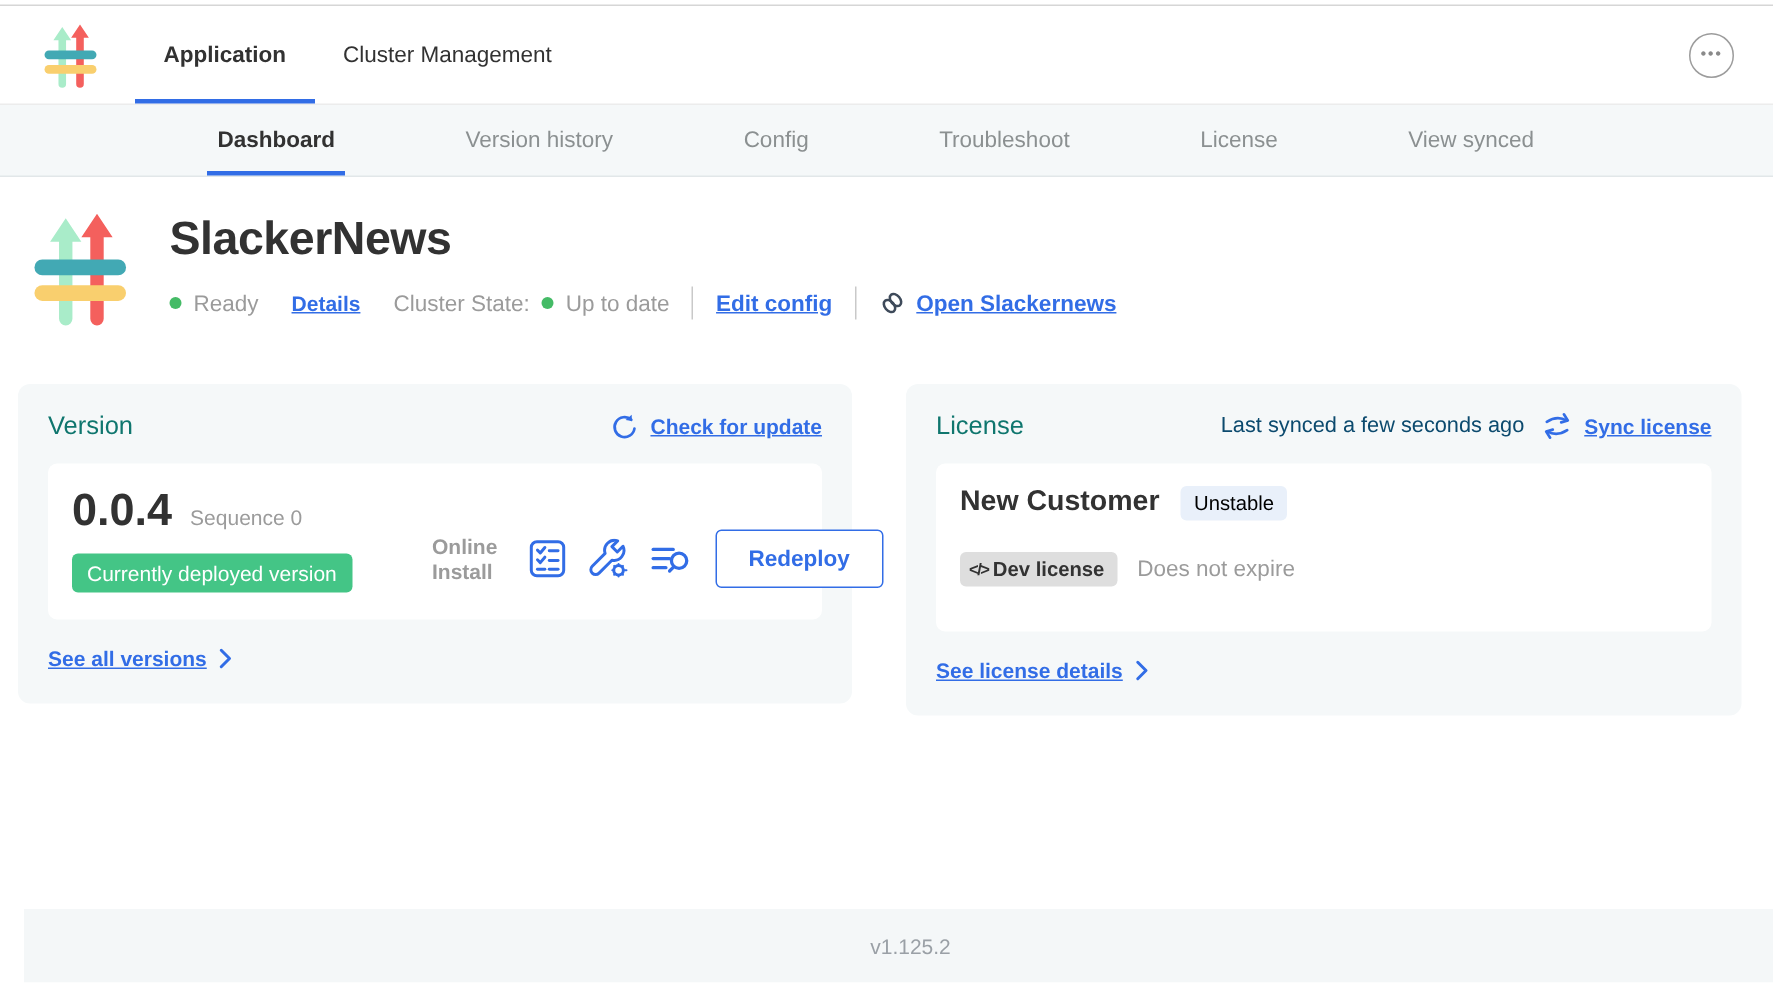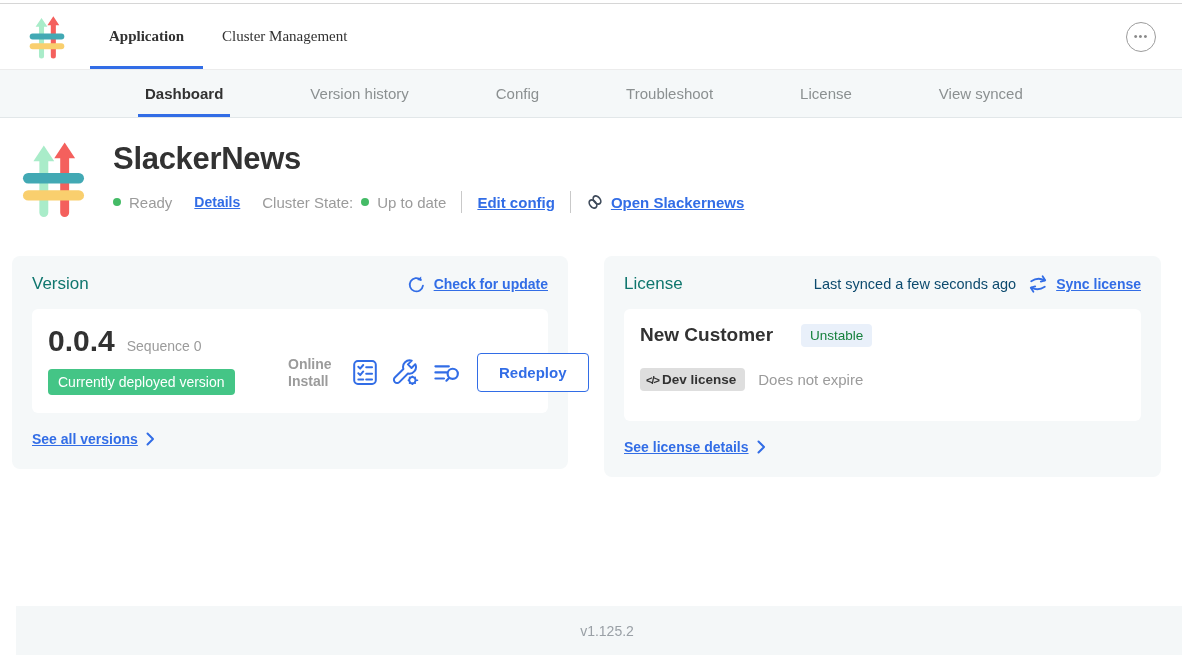--- a/index.html
+++ b/index.html
@@ -9,21 +9,21 @@
     background:#ffffff; color:#323232; position:relative; overflow:hidden;
   }
   .top-hairline { margin-top:3px; height:1px; background:#d6d6d6; }
 
   
   .primary-nav {
     height:66px; background:#fff; display:flex; align-items:stretch;
     padding-left:28px; padding-right:26px; border-bottom:1px solid #ececec;
   }
   .brand-logo { align-self:center; width:38px; height:44px; }
-  .primary-tabs { display:flex; margin-left:24px;font-family:Liberation Serif, serif; }
+  .primary-tabs { display:flex; margin-left:24px; }
   .primary-tab {
     display:flex; align-items:center; padding:0 19px; font-size:15px;
     color:#323232; cursor:pointer; border-bottom:3px solid transparent; margin-top:3px;
   }
   .primary-tab.active { border-bottom-color:#326de6; font-weight:600; }
   .nav-spacer { flex:1; }
   .menu-btn {
     align-self:center; width:30px; height:30px; border-radius:50%;
     border:1px solid #9c9c9c; background:#fff; color:#8a8a8a;
     font-size:11px; letter-spacing:1px; line-height:26px; text-align:center;
@@ -88,21 +88,21 @@
     font-size:15px; padding:10px 21px; border-radius:4px; cursor:pointer;
     font-family:"Liberation Sans", sans-serif; margin-left:2px;
   }
   .card-footer-link { display:flex; align-items:center; margin-top:18px; }
   .card-footer-link a.lnk { font-size:14px; }
   .chev { margin-left:8px; display:flex; }
 
   .cust-row { display:flex; align-items:flex-start; }
   .cust-name { font-size:19px; font-weight:600; color:#323232; }
   .channel-badge {
-    margin-left:28px; background:#e9f0fa; color:#15803d; font-size:13.5px;
+    margin-left:14px; background:#e9f0fa; color:#000000; font-size:13.5px;
     padding:4px 9px; border-radius:4px;
   }
   .lic-row2 { display:flex; align-items:center; margin-top:21px; padding-bottom:12px; }
   .type-badge {
     background:#dedede; color:#323232; font-size:13.5px; font-weight:600;
     padding:4px 9px 4px 6px; border-radius:4px; display:flex; align-items:center;
   }
   .code-glyph { font-size:11px; font-weight:700; margin-right:3px; letter-spacing:-1px; }
   .expiry { color:#9b9b9b; font-size:15px; margin-left:13px; }
 

